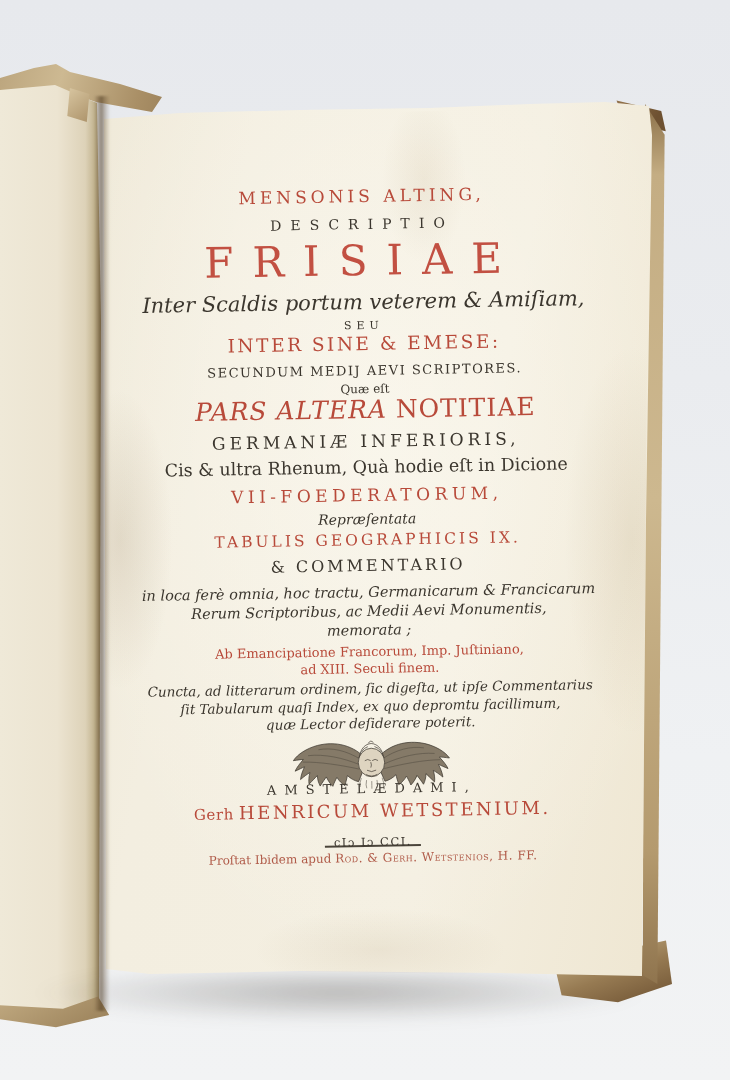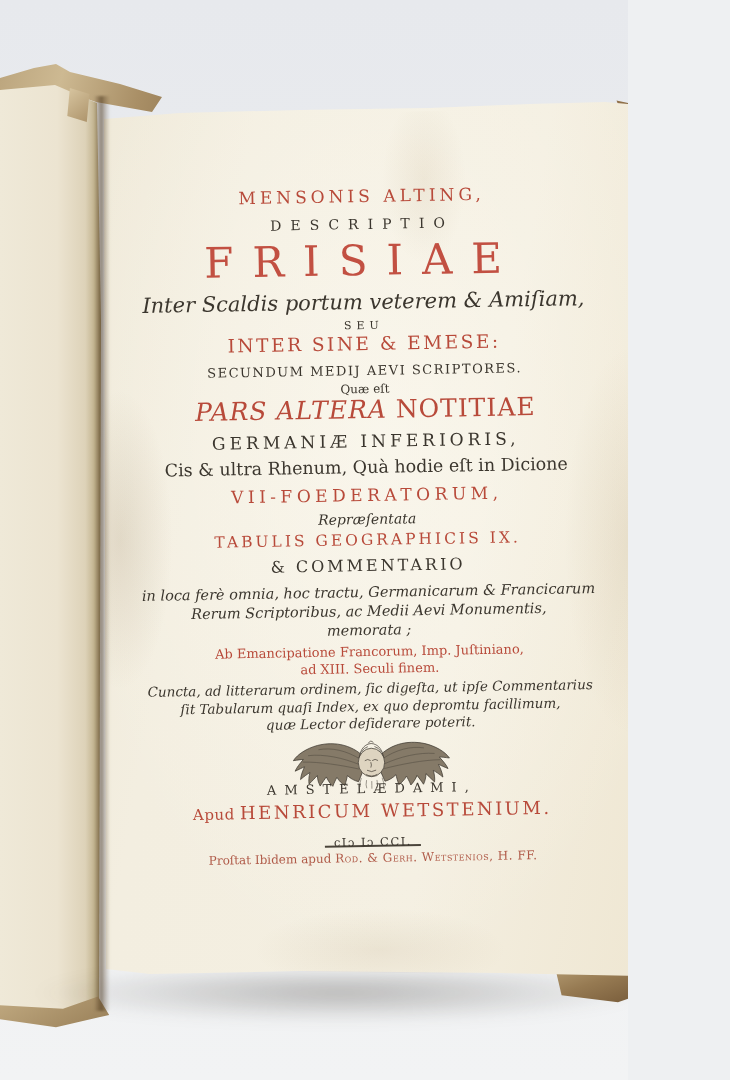--- a/index.html
+++ b/index.html
@@ -1,17 +1,17 @@
 <!DOCTYPE html>
 <html><head>
 <meta charset="utf-8">
 <style>
   html,body{margin:0;padding:0;background:#eef0f2;}
   .photo{
-    position:relative; width:628px; height:1080px; overflow:hidden;
+    position:relative; width:730px; height:1080px; overflow:hidden;
     background:linear-gradient(180deg,#e7e9ed 0%,#eaecef 35%,#eff1f3 70%,#f2f3f4 100%);
     font-family:"DejaVu Serif", serif;
   }
   
   .part{position:absolute;}
   .left-board{ 
     left:0; top:0; width:200px; height:130px;
     clip-path:polygon(0px 78px, 34px 68px, 56px 64px, 70px 72px, 120px 84px, 162px 97px, 152px 112px, 96px 102px, 55px 88px, 0px 94px);
     background:linear-gradient(105deg,#b7a078 0%,#cdb992 35%,#a98f66 70%,#8f7550 100%);
   }
@@ -188,18 +188,18 @@
           <path d="M140,86 q-4,9 -2,15"></path>
           <path d="M150,90 q-2,9 0,14"></path>
           <path d="M160,92 q0,9 0,13"></path>
           <path d="M170,90 q2,9 0,14"></path>
           <path d="M180,86 q4,9 2,15"></path>
         </g>
       </svg>
     </div>
 
     <div class="line l-city">AMSTELÆDAMI,</div>
-    <div class="line l-apud red"><span class="prefix">Apud </span><span>HENRICUM WETSTENIUM.</span></div>
+    <div class="line l-apud red"><span class="prefix">Gerh </span><span>HENRICUM WETSTENIUM.</span></div>
     <div class="line l-rule"><span class="rule"></span></div>
     <div class="line l-date">cIɔ Iɔ CCI.</div>
     <div class="line l-prostat"><span>Proſtat Ibidem apud </span><span class="names">Rod. &amp; Gerh. Wetstenios</span><span class="suffix">, H. FF.</span></div>
   </div>
 </div>
 
 </body></html>

